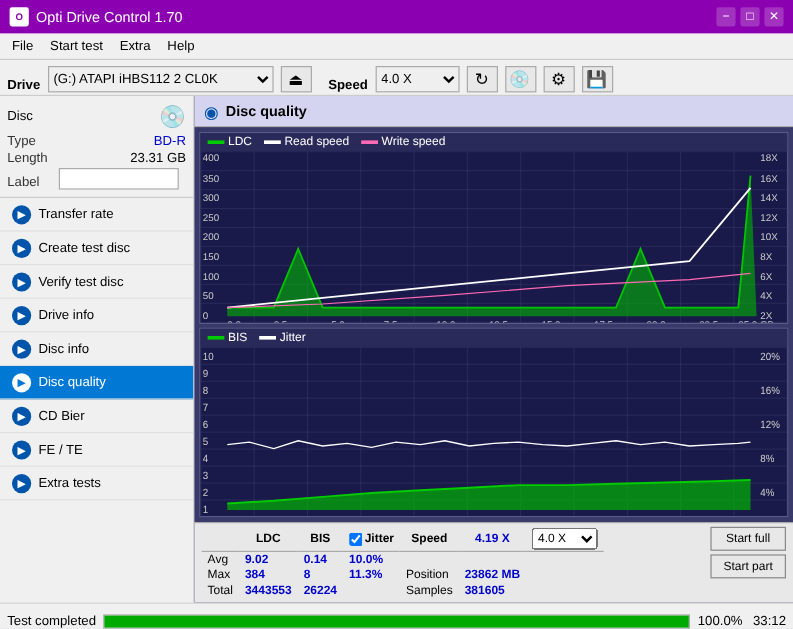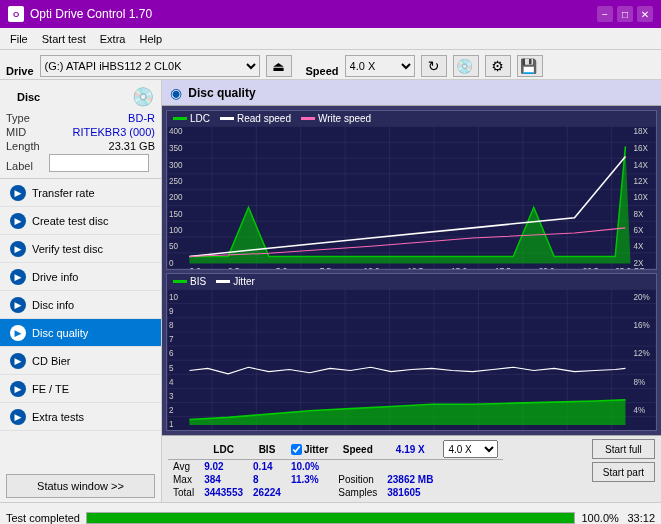--- a/index.html
+++ b/index.html
@@ -12,34 +12,34 @@
     .title-bar-controls { display: flex; gap: 4px; }
     .title-btn { width: 16px; height: 16px; background: rgba(255,255,255,0.2); border: none; color: white; cursor: pointer; display: flex; align-items: center; justify-content: center; font-size: 10px; border-radius: 2px; }
 
     
     .menu-bar { background: #f0f0f0; height: 22px; display: flex; align-items: center; padding: 0 4px; border-bottom: 1px solid #ccc; gap: 2px; }
     .menu-item { padding: 2px 6px; cursor: pointer; font-size: 11px; color: #000; }
 
     
     .drive-bar { background: #f0f0f0; height: 30px; display: flex; align-items: flex-end; padding: 2px 6px; border-bottom: 1px solid #ccc; gap: 6px; }
     .drive-label { font-weight: bold; font-size: 11px; }
-    .drive-select { height: 22px; width: 220px; font-size: 11px; border: 1px solid #aaa; }
+    .drive-select { height: 22px; width: 188px; font-size: 11px; border: 1px solid #aaa; }
     .eject-btn { width: 26px; height: 22px; background: #e8e8e8; border: 1px solid #aaa; cursor: pointer; display: flex; align-items: center; justify-content: center; }
     .speed-label { font-weight: bold; margin-left: 8px; }
     .speed-select { height: 22px; width: 70px; font-size: 11px; border: 1px solid #aaa; }
     .icon-btn { width: 26px; height: 22px; background: #e8e8e8; border: 1px solid #aaa; cursor: pointer; display: flex; align-items: center; justify-content: center; font-size: 14px; }
 
     
     .main { display: flex; height: calc(524px - 28px - 22px - 30px - 22px); }
 
     
     .sidebar { width: 162px; background: #f0f0f0; border-right: 1px solid #ccc; display: flex; flex-direction: column; }
     .disc-section { padding: 6px; border-bottom: 1px solid #ccc; }
     .disc-header { display: flex; align-items: center; justify-content: space-between; margin-bottom: 4px; }
-    .disc-title { font-weight: bold; font-size: 11px; margin-left: 11px; }
+    .disc-title { font-weight: normal; font-size: 11px; }
     .disc-icon { font-size: 18px; }
     .disc-row { display: flex; justify-content: space-between; margin-bottom: 2px; font-size: 11px; }
     .disc-key { color: #333; }
     .disc-val { color: #0000cc; font-weight: 500; }
     .disc-val-black { color: #000; }
     .label-row { display: flex; align-items: flex-end; gap: 16px; margin-top: 2px; }
     .label-input { width: 100px; height: 18px; border: 1px solid #aaa; font-size: 10px; padding: 1px 3px; }
     .label-edit-btn { width: 18px; height: 18px; background: #e8e8e8; border: 1px solid #aaa; cursor: pointer; font-size: 11px; }
 
     .nav-items { flex: 1; }
@@ -124,24 +124,20 @@
     <div class="disc-section">
       <div class="disc-header">
         <span class="disc-title">Disc</span>
         <span class="disc-icon">💿</span>
       </div>
       <div class="disc-row">
         <span class="disc-key">Type</span>
         <span class="disc-val">BD-R</span>
       </div>
       <div class="disc-row">
-        <span class="disc-key">MID</span>
-        <span class="disc-val">RITEKBR3 (000)</span>
-      </div>
-      <div class="disc-row">
         <span class="disc-key">Length</span>
         <span class="disc-val-black">23.31 GB</span>
       </div>
       <div class="label-row">
         <span class="disc-key">Label</span>
         <input class="label-input" type="text" value="" style="">
         <button class="label-edit-btn">✎</button>
       </div>
     </div>
 
@@ -177,21 +173,20 @@
       <div class="nav-item">
         <div class="nav-icon blue">▶</div>
         <span>FE / TE</span>
       </div>
       <div class="nav-item">
         <div class="nav-icon blue">▶</div>
         <span>Extra tests</span>
       </div>
     </div>
 
-    <button class="status-btn">Status window &gt;&gt;</button>
   </div>
 
   <div class="content">
     <div class="content-header">
       <span style="color:#0055aa; font-size:14px;">◉</span>
       <span class="content-title">Disc quality</span>
     </div>
 
     <div class="charts">
 

